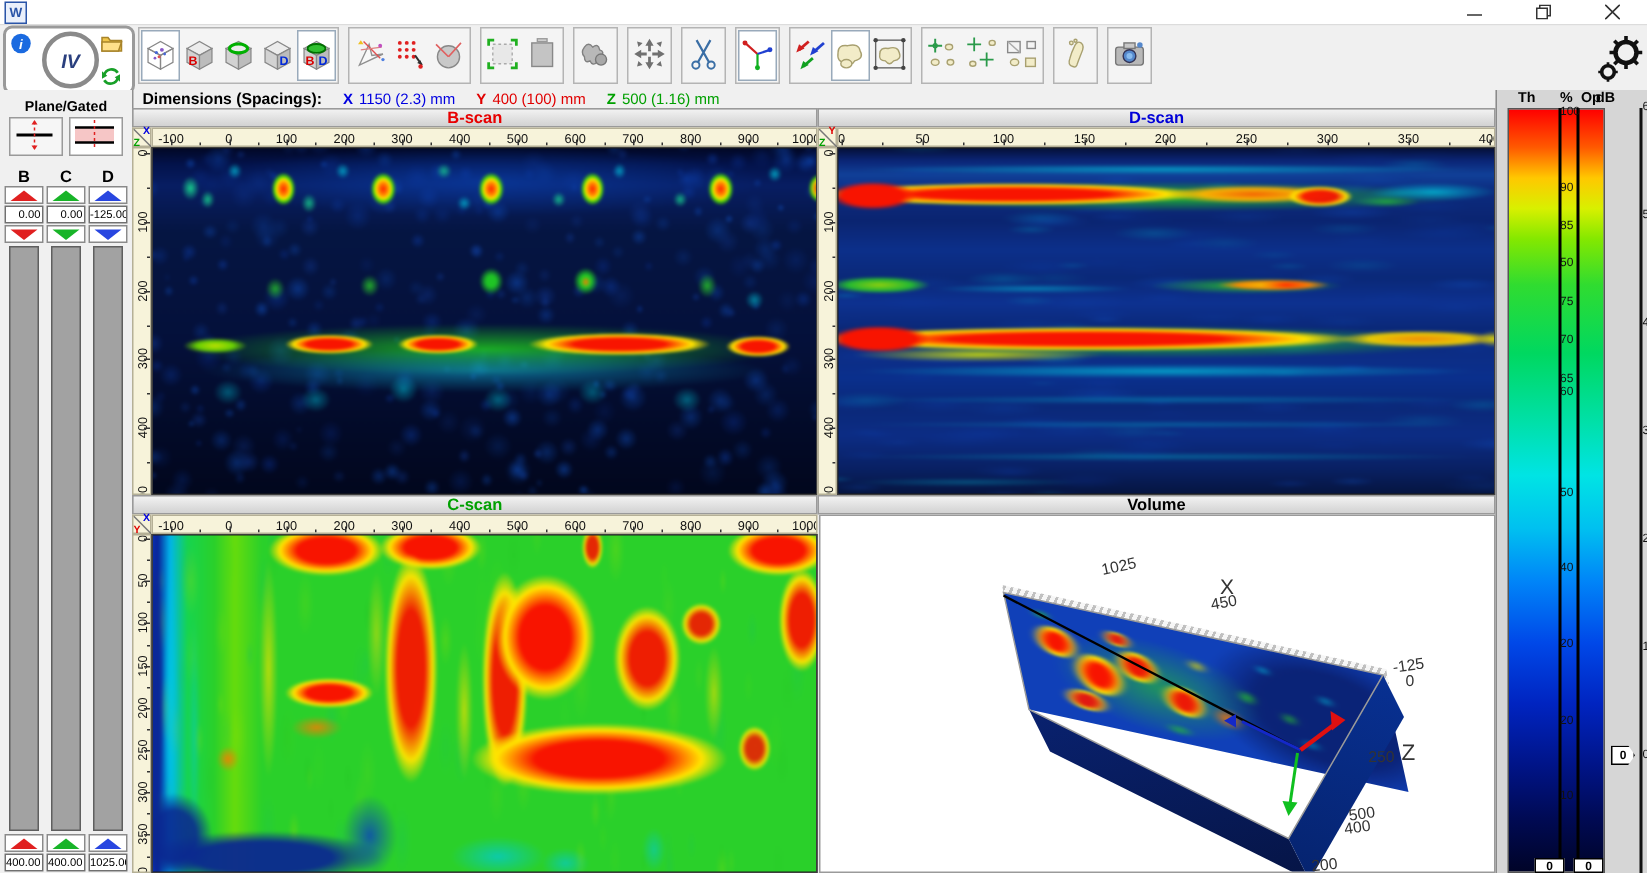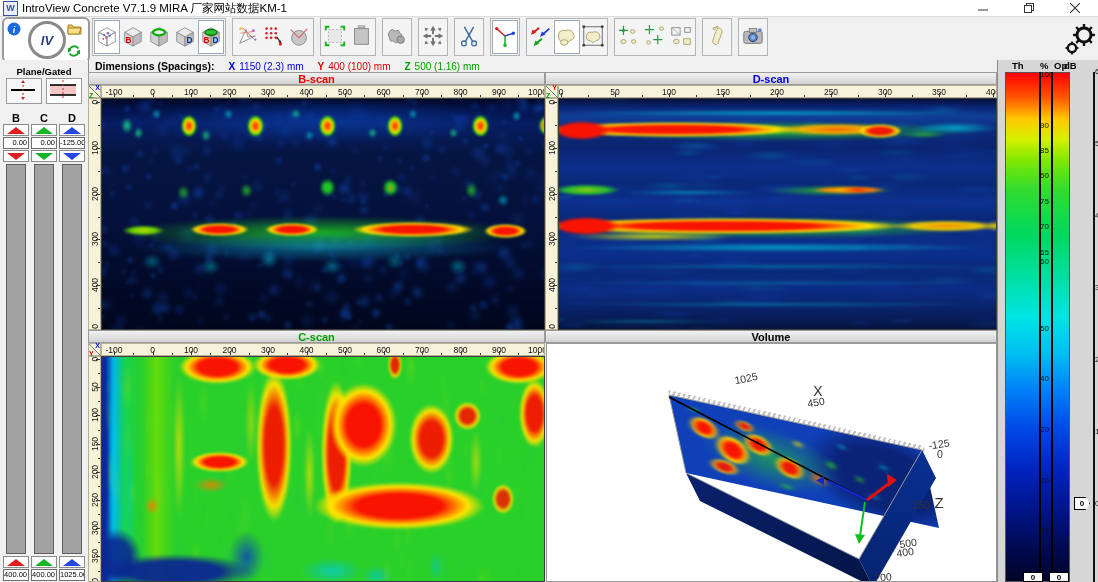--- a/index.html
+++ b/index.html
@@ -70,21 +70,20 @@
   #db-line{position:absolute;left:95px;top:12px;width:1.5px;height:510px;background:#111;}
   .db-lab{position:absolute;left:97px;font-size:8px;color:#111;transform:translateY(-50%);}
   .cb-marker{position:absolute;background:#fff;border:1px solid #000;font-size:8px;font-weight:bold;
              display:flex;align-items:center;justify-content:center;box-sizing:border-box;}
 </style>
 </head>
 <body>
 
 <div id="titlebar" class="abs">
   <div id="app-icon" class="abs">W</div>
-  <div id="app-title" class="abs">IntroView Concrete V7.1.9   MIRA 厂家网站数据KM-1</div>
   <div class="wbtn abs" style="left:960px">
     <svg width="10" height="10">
         <line x1="0" y1="7" x2="10" y2="7" stroke="#333" stroke-width="1"></line>
       </svg>
   </div>
   <div class="wbtn abs" style="left:1006px">
     <svg width="10" height="10">
         <rect x="2.5" y="0.5" width="7" height="7" fill="none" stroke="#333"></rect>
         <rect x="0.5" y="2.5" width="7" height="7" fill="#fff" stroke="#333"></rect>
       </svg>

